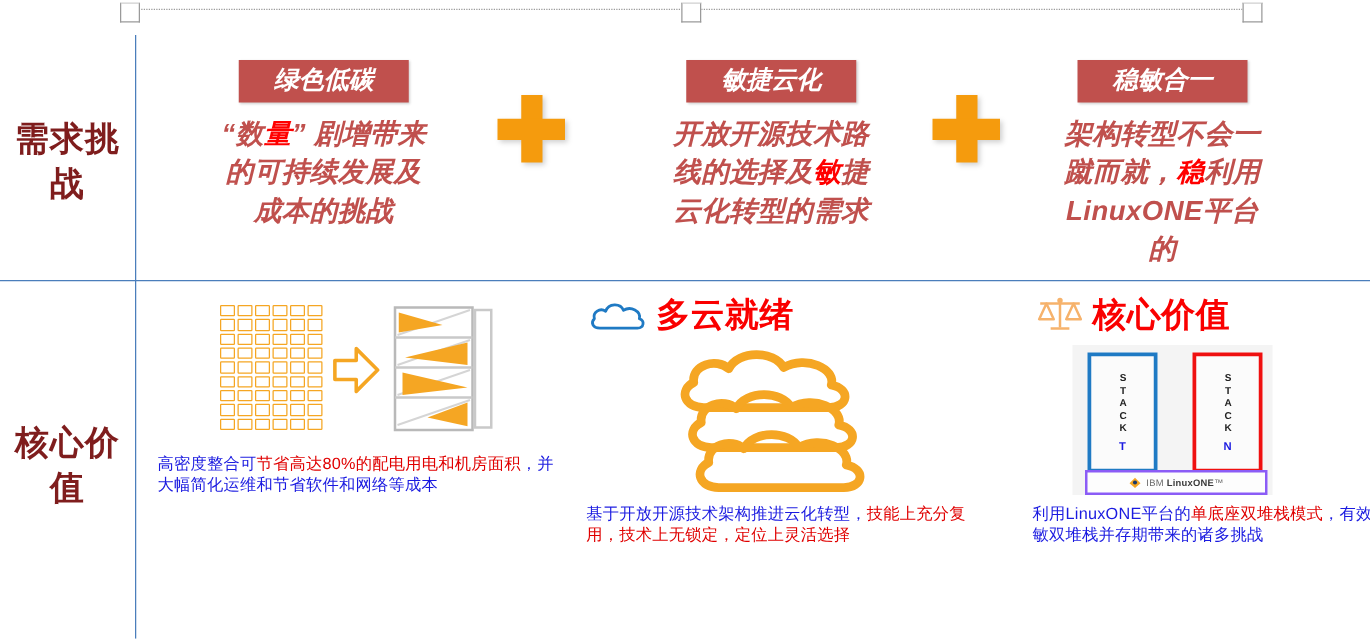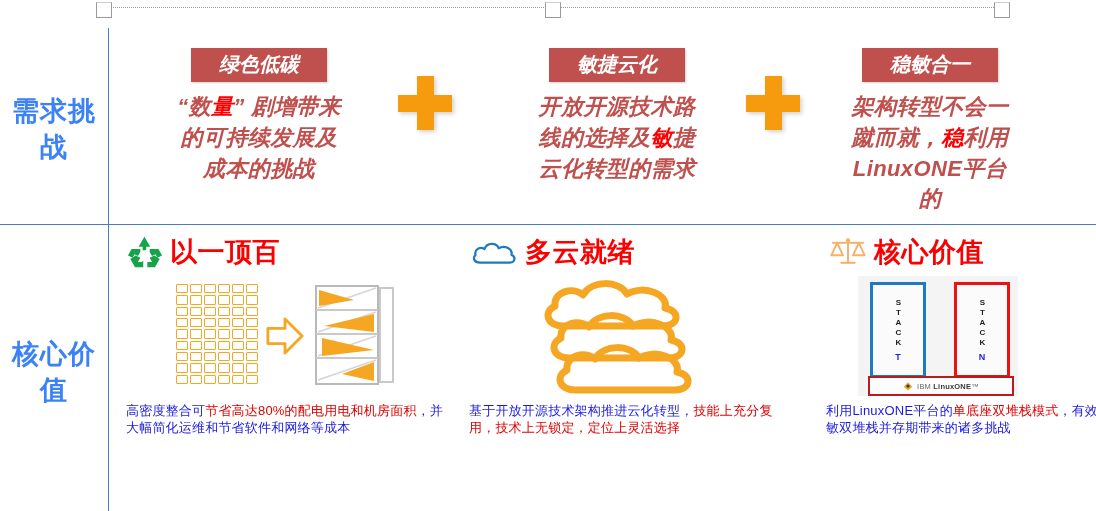--- a/index.html
+++ b/index.html
@@ -20,21 +20,21 @@
 
   
   .h-divider{position:absolute;left:0;top:224px;width:1096px;height:0;
     border-top:1.5px solid #4a7ebb;}
   .v-divider{position:absolute;left:108px;top:28px;width:0;height:483px;
     border-left:1.5px solid #4a7ebb;}
 
   
   .row-label{position:absolute;left:0;width:108px;
     display:flex;align-items:center;justify-content:flex-start;
-    color:#3b82f6;font-weight:bold;font-size:27px;line-height:1.30;
+    color:#7f1d1d;font-weight:bold;font-size:27px;line-height:1.30;
     letter-spacing:1px;text-align:center;}
   .row-label span{display:block;}
   .row-label-demand{top:42px;height:175px;}
   .row-label-value{top:240px;height:265px;}
 
   
   .challenges{position:absolute;left:108px;top:30px;width:988px;height:192px;font-style:italic;}
   .chal{position:absolute;top:0;width:170px;text-align:center;}
   .chal-badge{display:block;margin:18px auto 10px auto;
     background:#c0504d;color:#ffffff;font-weight:bold;font-size:20px;
@@ -91,21 +91,21 @@
   .stackwrap{position:absolute;left:38px;top:4px;width:160px;height:120px;
     background:#f4f4f4;}
   .stackbox{position:absolute;top:6px;width:50px;height:90px;background:#fbfbfb;
     display:flex;flex-direction:column;align-items:center;justify-content:center;}
   .sb-blue{left:12px;border:3px solid #1f7ac4;}
   .sb-red{left:96px;border:3px solid #ef1010;}
   .sb-letters{font-size:8px;font-weight:bold;color:#222;line-height:1.25;
     writing-mode:vertical-rl;text-orientation:upright;letter-spacing:1px;}
   .sb-tag{font-size:9px;font-weight:bold;color:#1a1ae0;margin-top:4px;}
   .linuxone-bar{position:absolute;left:10px;top:100px;width:142px;height:16px;
-    border:2px solid #b91c1c;background:#fdfdfd;display:flex;align-items:center;
+    border:2px solid #8b5cf6;background:#fdfdfd;display:flex;align-items:center;
     justify-content:center;gap:4px;}
   .lo-text{font-size:7.5px;font-weight:bold;color:#3a3a3a;letter-spacing:.2px;}
   .lo-text .lt{font-weight:normal;color:#6a6a6a;}
   .lo-mark{width:10px;height:10px;}
 </style>
 </head>
 <body>
 
 <div class="slide">
 
@@ -144,33 +144,20 @@
 
     <div class="chal chal3">
       <div class="chal-badge">稳敏合一</div>
       <div class="chal-body"><span>架构转型不会一蹴而就，</span><span class="hl">稳</span><span>利用LinuxONE平台的</span></div>
     </div>
   </div>
 
   <div class="values">
 
     <div class="val val1">
-      <div class="val-head">
-        <svg class="icon-recycle" viewBox="0 0 64 58">
-          <g fill="#16a34a">
-            <path d="M31 3 L41 20 L34 20 L34 26 L28 26 L28 20 L21 20 Z"></path>
-            <path d="M40 24 L55 24 L61 35 L53 39 L50 33 L44 36 L40 29 Z"></path>
-            <path d="M57 41 L49 55 L36 55 L36 46 L44 46 L40 39 L48 35 Z"></path>
-            <path d="M7 41 L15 55 L28 55 L28 46 L20 46 L24 39 L16 35 Z" transform="translate(0,0)"></path>
-            <path d="M24 24 L9 24 L3 35 L11 39 L14 33 L20 36 L24 29 Z"></path>
-          </g>
-          <path d="M29 44 L22 50 L29 56 Z" fill="#16a34a"></path>
-        </svg>
-        <div class="val-title">以一顶百</div>
-      </div>
 
       <div class="val-art">
         <div class="srv-grid">
           <i></i>
             <i></i>
             <i></i>
             <i></i>
             <i></i>
             <i></i>
           <i></i>

